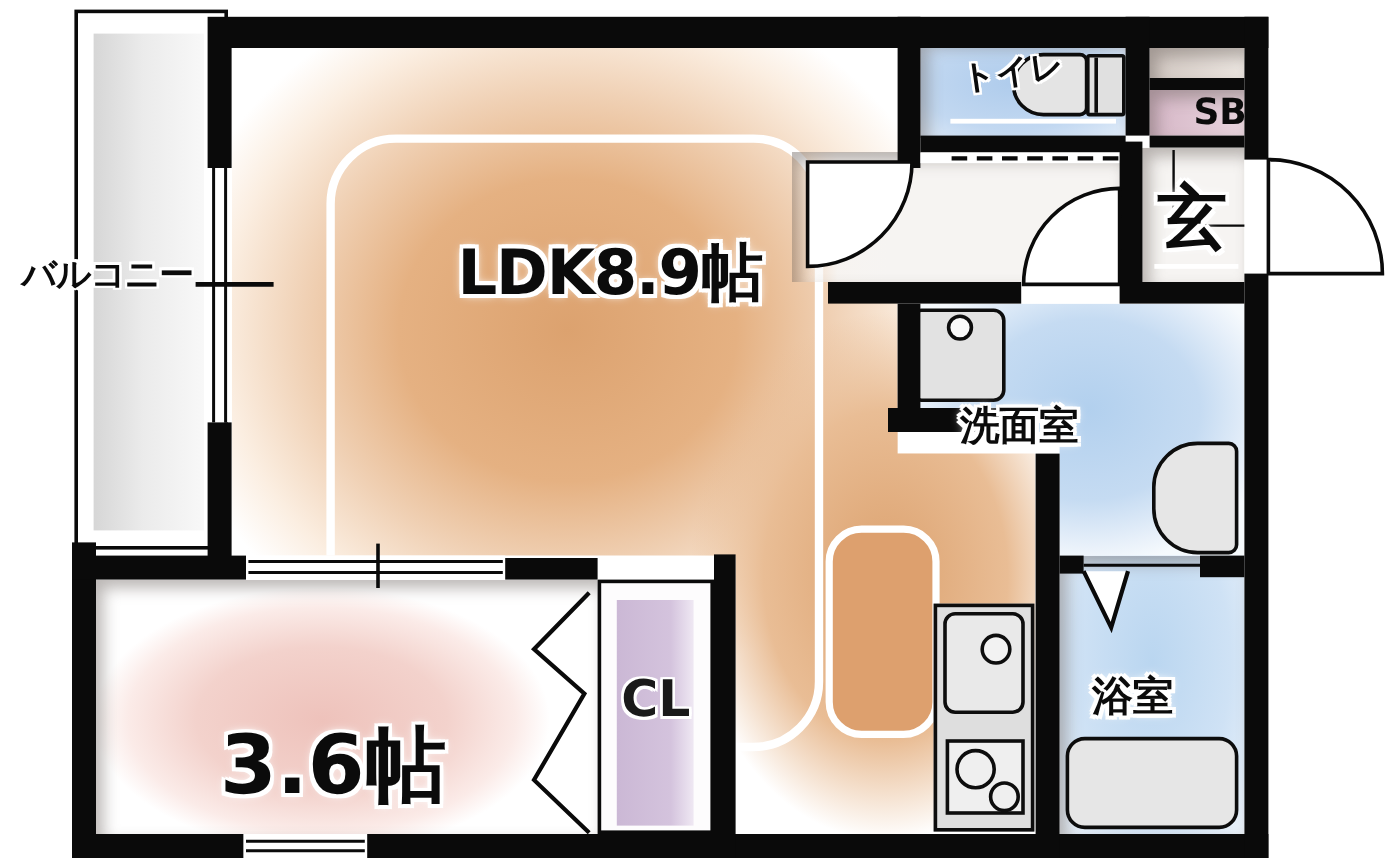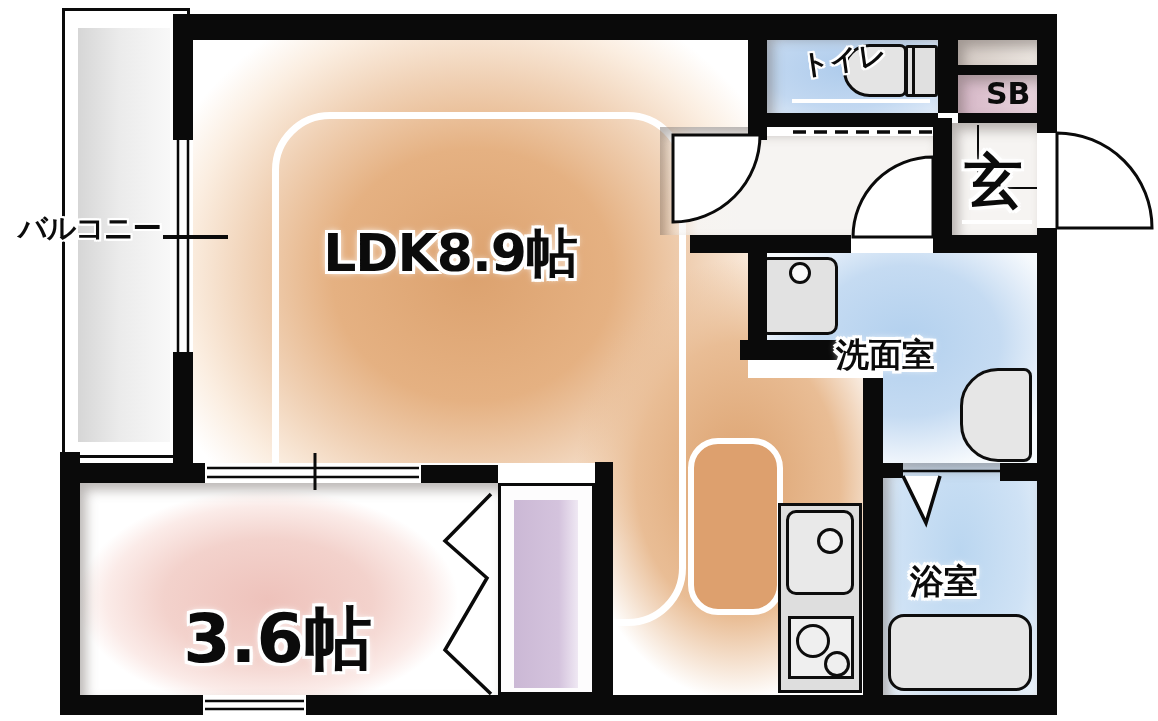--- a/index.html
+++ b/index.html
@@ -129,28 +129,29 @@
     <polyline points="978,125 978,188 1037,188" fill="none" stroke="#0a0a0a" stroke-width="2"></polyline>
 
     <line x1="903" y1="471" x2="1000" y2="471" stroke="#0a0a0a" stroke-width="2.5"></line>
     <path d="M903,476 L926,523 L940,476" fill="#ffffff" stroke="#0a0a0a" stroke-width="3.5"></path>
 
     <path d="M491,494 L445,541 L487,578 L445,650 L491,694" fill="none" stroke="#0a0a0a" stroke-width="3.5"></path>
   </svg>
 
   <div class="label halo-sm" style="left:18px;top:214px;font-size:29px;letter-spacing:-1px;">バルコニー</div>
 
-  <div class="label halo" style="left:265px;top:227px;width:370px;text-align:center;font-size:52px;letter-spacing:-1px;">LDK8.9帖</div>
+  <div class="label halo" style="left:265px;top:202px;width:370px;text-align:right;font-size:52px;letter-spacing:-1px;">LDK8.9帖</div>
 
   <div class="label halo-sm" style="left:801px;top:46px;font-size:28px;transform:rotate(-8deg);">トイレ</div>
 
-  <div class="label" style="left:958px;top:79px;width:81px;text-align:left;font-size:30px;margin-left:28px;">SB</div>
+  <div class="label" style="left:958px;top:79px;width:81px;text-align:right;font-size:30px;">SB</div>
 
   <div class="label halo" style="left:950px;top:152px;width:87px;text-align:center;font-size:58px;">玄</div>
 
-  <div class="label halo" style="left:836px;top:338px;font-size:33px;">洗面室</div>
+  <div class="label halo" style="left:800px;top:338px;font-size:33px;">洗面室</div>
 
   <div class="label halo" style="left:910px;top:564px;font-size:34px;">浴室</div>
 
 
   <div class="label halo" style="left:160px;top:605px;width:235px;text-align:center;font-size:68px;">3.6帖</div>
 
+  <div class="label halo-sm" style="left:498px;top:562px;width:97px;text-align:center;font-size:42px;color:#1a1a1a;">CL</div>
 </div>
 
 </body></html>

